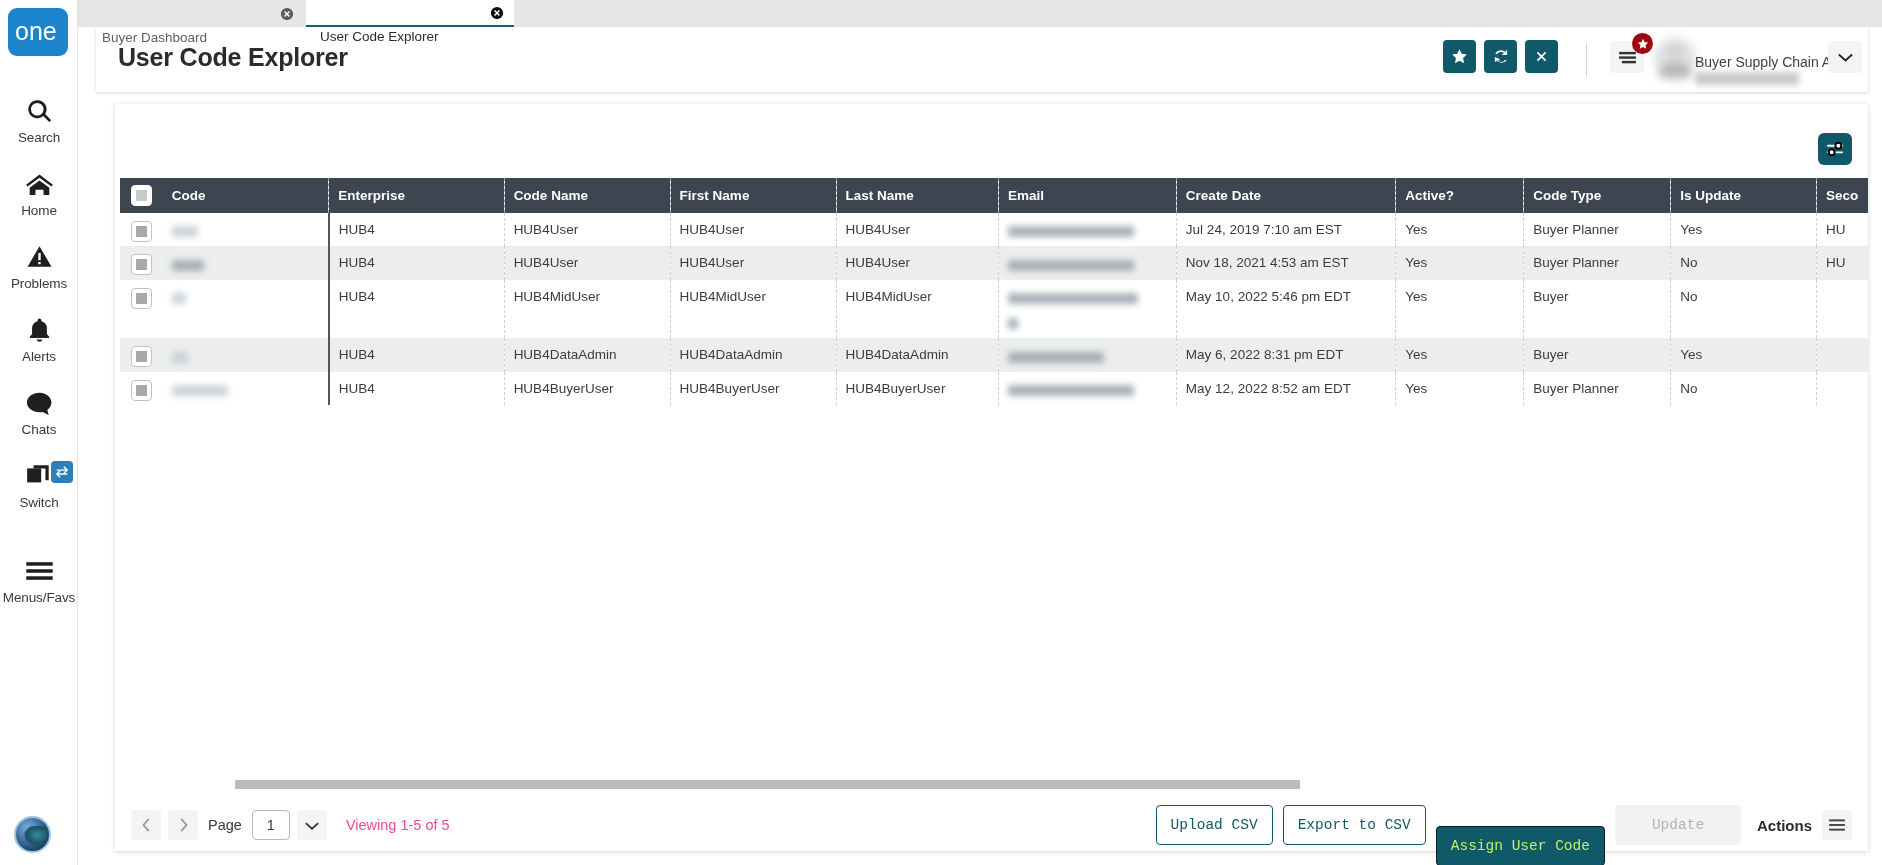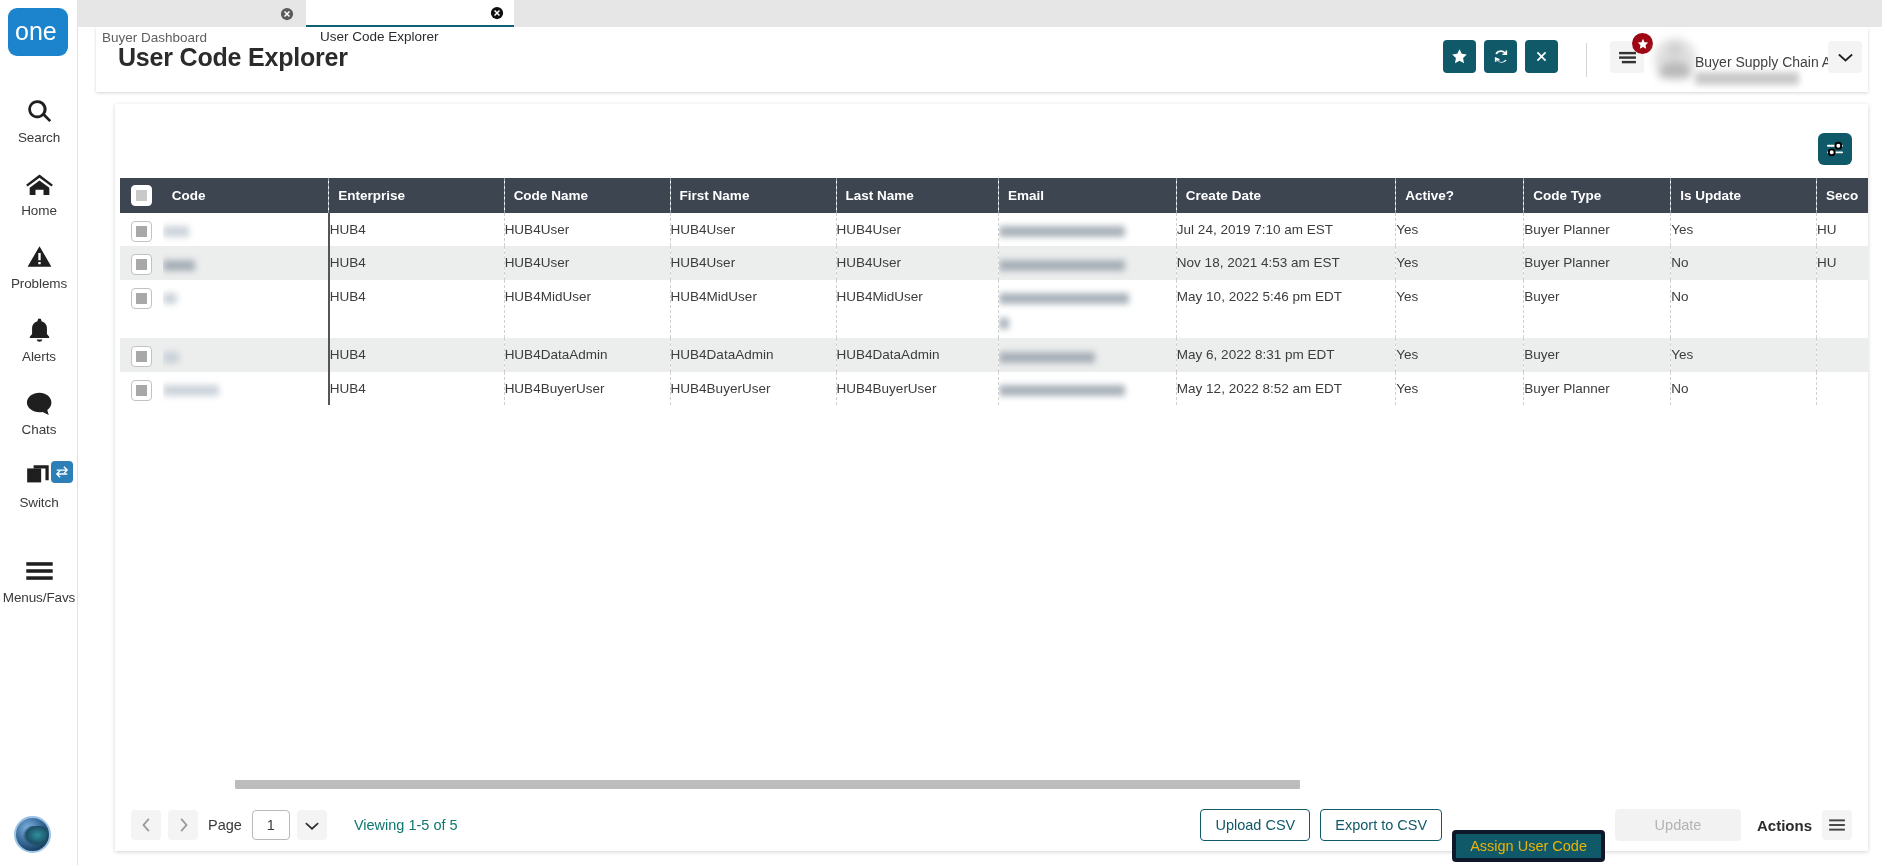--- a/index.html
+++ b/index.html
@@ -184,21 +184,21 @@
     background: #3d4551; color: #ffffff;
     font-size: 13.5px; font-weight: bold; text-align: left;
     padding: 10px 9px; height: 33px;
     border-right: 1px dashed #9aa1ab;
     white-space: nowrap; overflow: hidden;
     vertical-align: middle;
   }
   table.grid thead th.sel-col { border-right: none; width: 36px; padding: 0; text-align: center; }
   table.grid tbody td {
     font-size: 13.5px; color: #3c3c3c;
-    padding: 9px 0; vertical-align: top;
+    padding: 9px 9px; vertical-align: top;
     border-right: 1px dashed #d0d0d0;
     white-space: nowrap; overflow: hidden;
   }
   table.grid tbody td.sel-col { border-right: none; text-align:center; padding: 8px 0 0 0; }
   table.grid tbody tr.alt { background: #eceded; }
   table.grid tbody tr td.sel-col { background: transparent; }
   .row-divider { border-right: 2px solid #555 !important; }
 
   .cb {
     display: inline-block; width: 21px; height: 21px;
@@ -240,32 +240,32 @@
   .pg-input {
     width: 38px; height: 30px; border: 1px solid #b9b9b9; border-radius: 4px;
     background: #fff; font-size: 14.5px; color: #3a3a3a; text-align: center;
     font-family: "Liberation Sans", sans-serif;
   }
   .pg-caret {
     width: 30px; height: 30px; border-radius: 4px; background: #f4f4f4;
     display:flex; align-items:center; justify-content:center; cursor:pointer;
   }
   .pg-caret svg { display:block; fill: #333; }
-  .pg-viewing { font-size: 14.5px; color: #0f766e; margin-left: 20px; white-space: nowrap; }
+  .pg-viewing { font-size: 14.5px; color: #ec4899; margin-left: 12px; white-space: nowrap; }
 
   .footer-actions {
     margin-left: auto; display:flex; align-items:center; gap: 10px; padding-right: 16px;
   }
   .btn {
-    height: 32px; padding: 0 14px; border-radius: 4px;
-    font-size: 14.5px; font-family: Liberation Sans, sans-serif;
+    height: 40px; padding: 0 14px; border-radius: 4px;
+    font-size: 14.5px; font-family: Liberation Mono, monospace;
     cursor: pointer; display:flex; align-items:center; white-space:nowrap;
   }
   .btn-outline { background:#fff; border:1px solid #105968; color:#105968; }
-  .btn-primary { background:#105968; border:4px solid #0f172a; color:#eab308;margin-top:41px; }
+  .btn-primary { background:#105968; border:1px solid #0f172a; color:#bef264;margin-top:41px; }
   .btn-disabled { background:#f2f2f2; border:1px solid #f2f2f2; color:#b3b3b3; cursor:default; width:126px; justify-content:center;}
   .actions-label { font-size:15px; font-weight:bold; color:#2b2b2b; margin-left: 6px; }
   .actions-burger {
     width: 30px; height: 30px; border-radius:4px; background:#f4f4f4;
     display:flex; align-items:center; justify-content:center; cursor:pointer;
   }
   .actions-burger svg { display:block; fill:#444; }
 </style>
 </head>
 <body>

